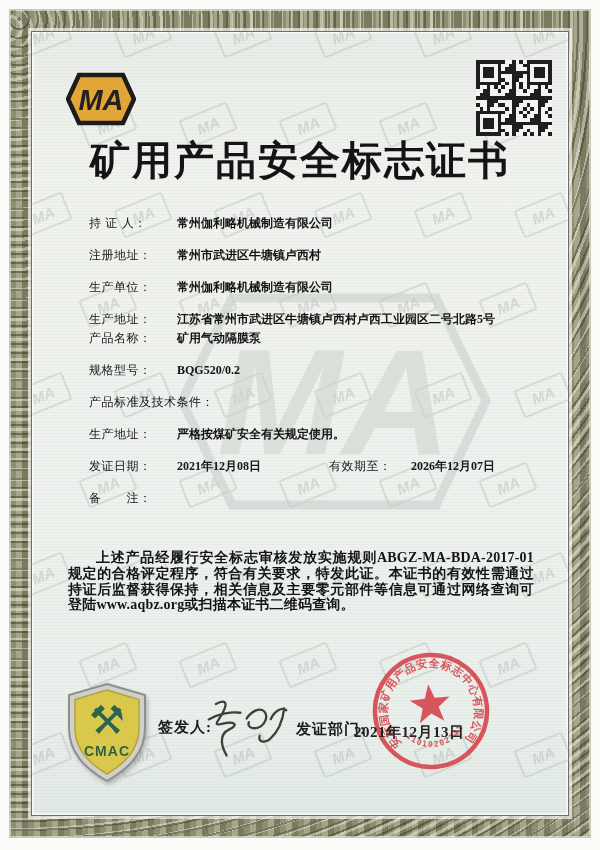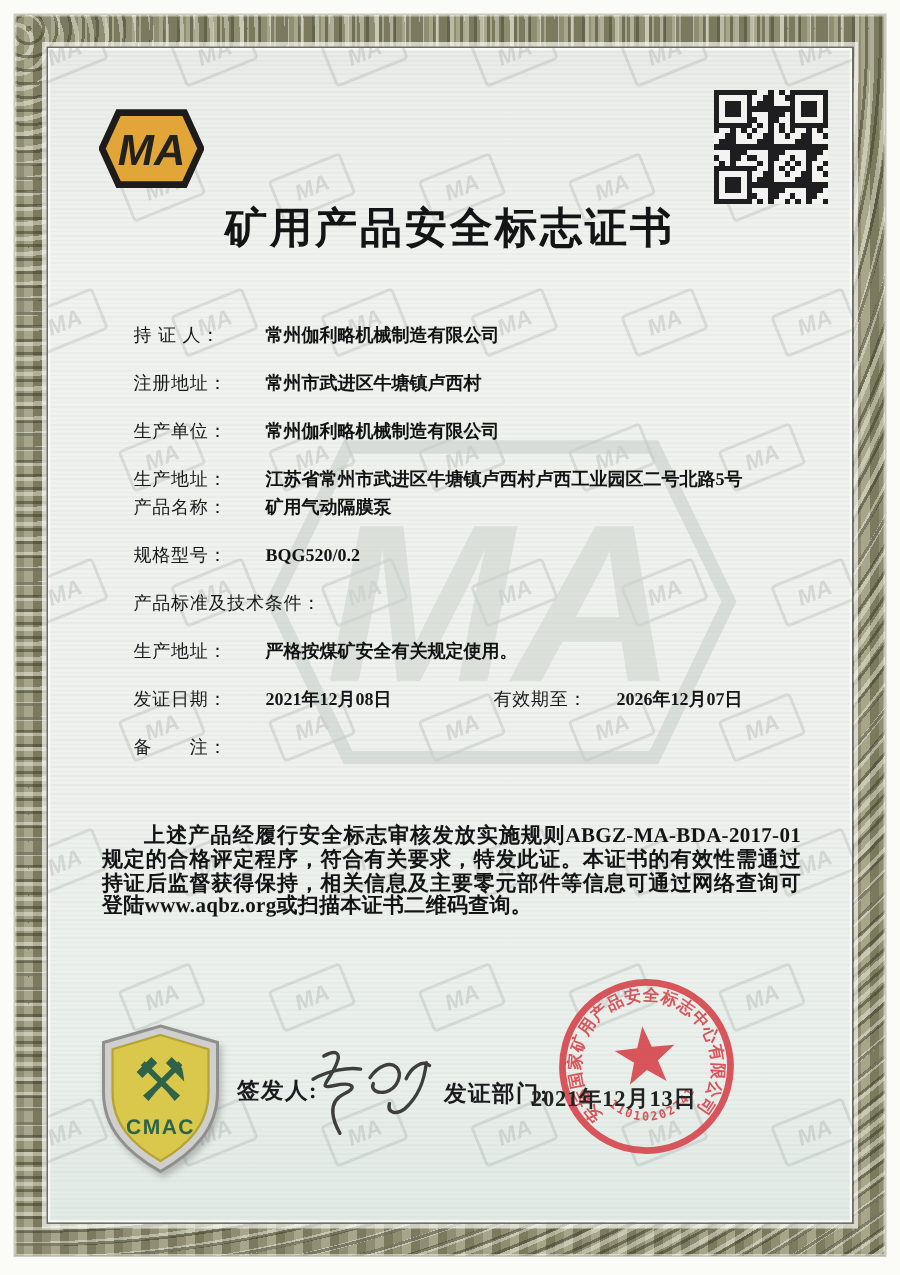--- a/index.html
+++ b/index.html
@@ -42,21 +42,21 @@
   .content{position:absolute;inset:0;z-index:2;}
 
   .ma-logo{position:absolute;left:34px;top:40px;}
   .cert-no{
     position:absolute;left:152px;top:46px;font-size:16px;color:#17171a;letter-spacing:.5px;
   }
   .cert-no .no-value{font-size:16.5px;letter-spacing:1px;}
   .qr{position:absolute;right:16px;top:28px;width:76px;height:76px;}
   .title{
     position:absolute;left:0;right:0;top:101px;text-align:center;
-    font-size:28px;font-weight:bold;color:#141416;letter-spacing:2px;
+    font-size:40px;font-weight:bold;color:#141416;letter-spacing:2px;
     font-family:"Liberation Serif","DejaVu Serif",serif;
   }
   .fields{position:absolute;left:57px;right:26px;top:183px;font-size:12px;color:#17171a;}
   .frow{display:flex;margin-bottom:15px;line-height:17px;}
   .frow.tall{margin-bottom:2px;}
   .flabel{
     flex:0 0 88px;font-family:"Liberation Sans","DejaVu Sans",sans-serif;
     letter-spacing:.5px;white-space:nowrap;
   }
   .frow.widelabel .flabel{flex:0 0 210px;}

